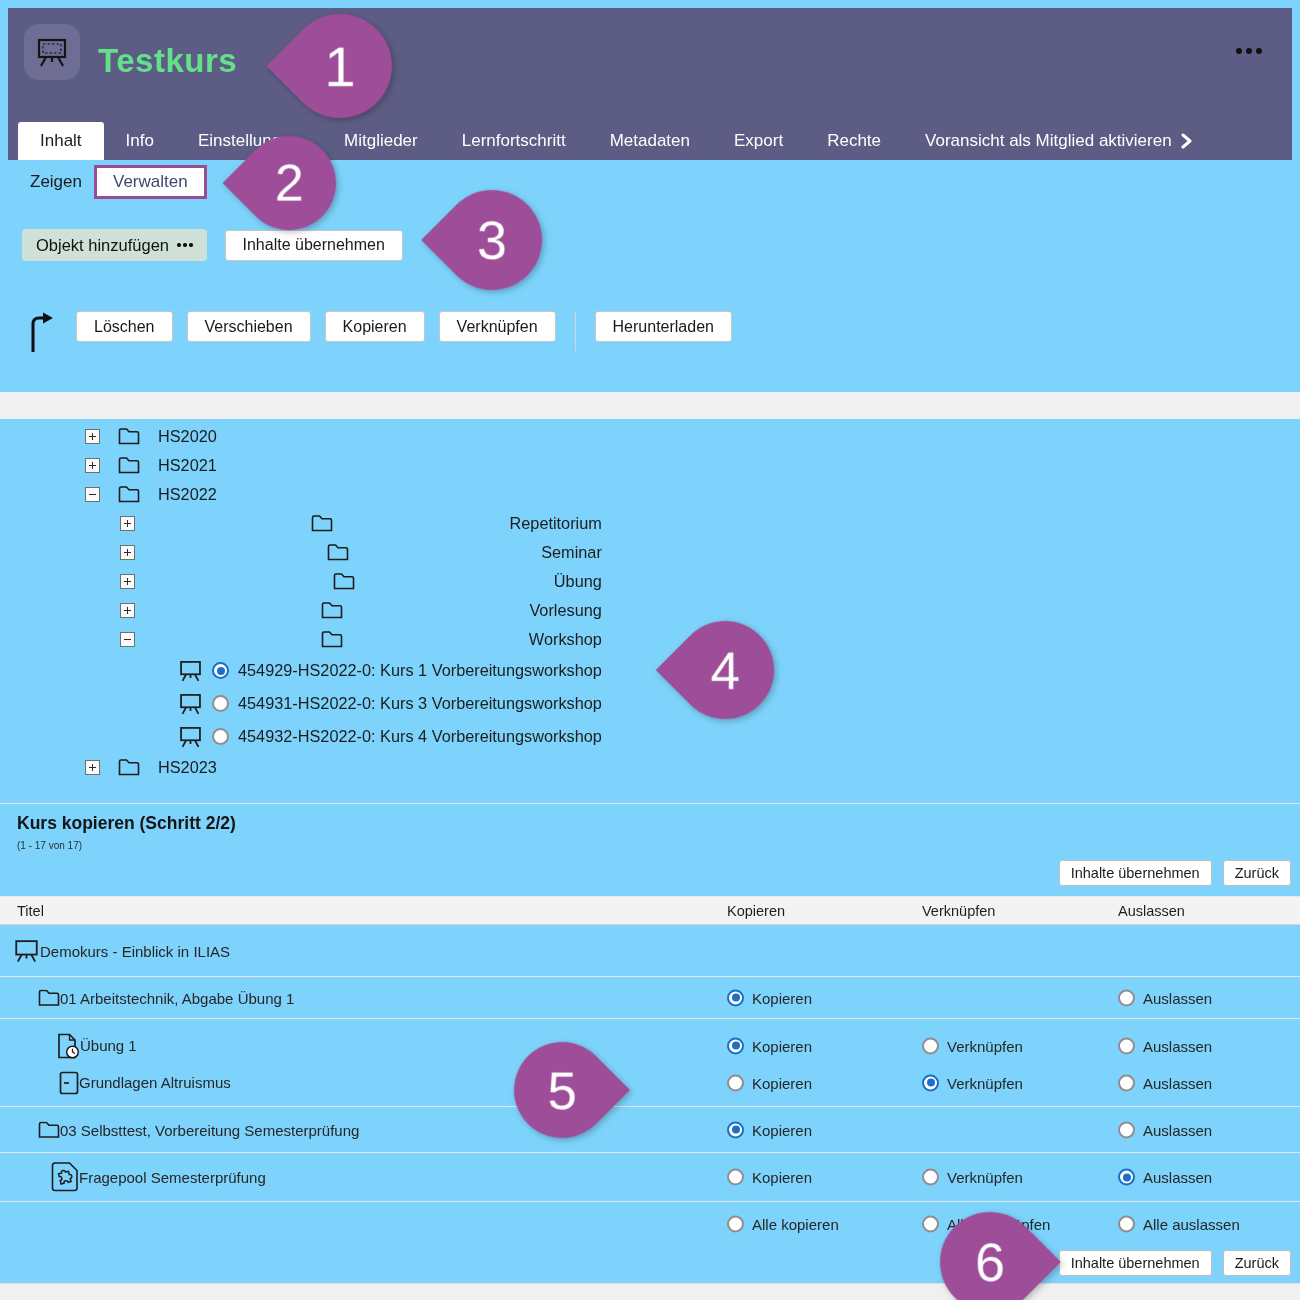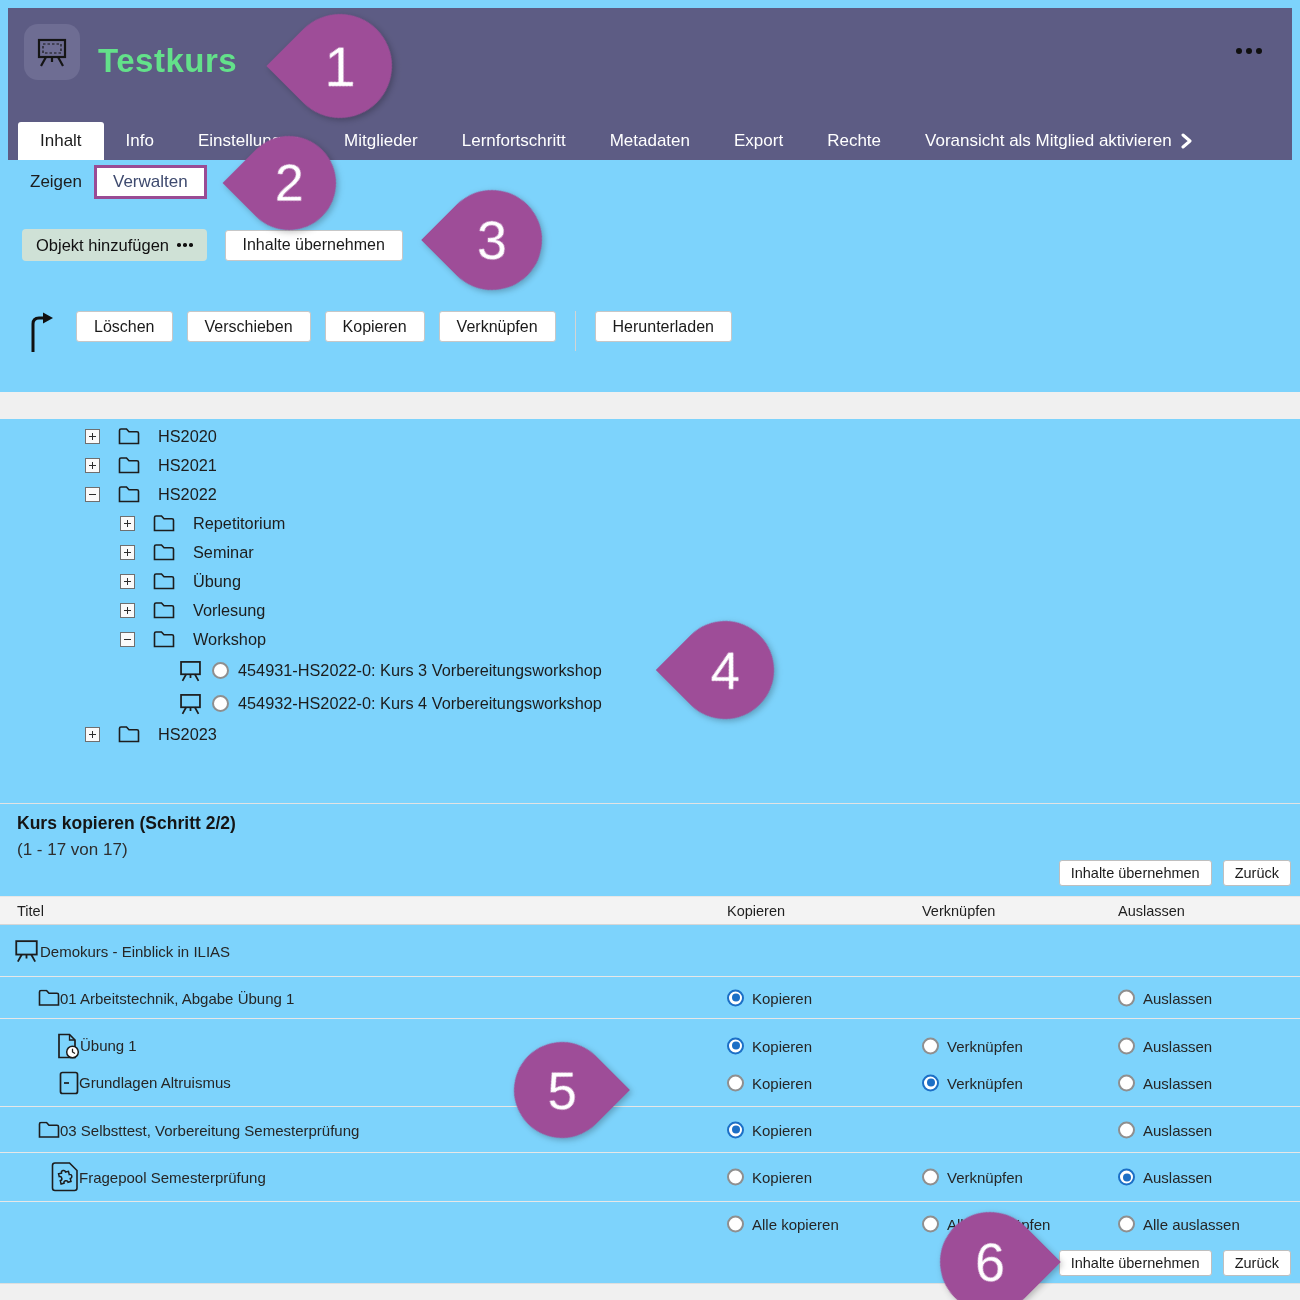--- a/index.html
+++ b/index.html
@@ -31,34 +31,34 @@
   .mini-dots{display:flex;gap:2.5px;margin-left:8px;align-items:center;}
   .mini-dots i{width:3.5px;height:3.5px;border-radius:50%;background:#101010;display:block;}
   .toolbar-act{position:absolute;top:311px;left:28px;display:flex;align-items:flex-start;gap:14px;height:42px;}
   .vdiv{width:1px;height:40px;background:#d4d4d4;margin:0 5px;}
   
   .grayband{position:absolute;left:0;top:392px;width:1300px;height:27px;background:#f0f0f0;}
   .bottomband{position:absolute;left:0;top:1283px;width:1300px;height:17px;background:#f0f0f0;border-top:1px solid #dedede;}
   
   .tree{position:absolute;left:85px;top:422px;font-size:16.3px;}
   .trow{display:flex;align-items:center;height:29px;gap:18px;cursor:pointer;}
-  .trow.lvl1{padding-left:35px;}
+  .trow.lvl1{padding-left:35px;justify-content:space-between;}
   .trow.course{height:33px;padding-left:93px;gap:9px;}
   .pm{width:15px;height:15px;border:1px solid #6f6f6f;background:#fafafa;position:relative;flex:none;box-sizing:border-box;}
   .pm::before{content:"";position:absolute;left:3px;right:3px;top:50%;height:1.6px;margin-top:-.8px;background:#2c2c2c;}
   .pm.plus::after{content:"";position:absolute;top:3px;bottom:3px;left:50%;width:1.6px;margin-left:-.8px;background:#2c2c2c;}
   
   .radio{width:17px;height:17px;border-radius:50%;border:2px solid #8f8f8f;box-sizing:border-box;
          background:#fff;position:relative;flex:none;cursor:pointer;}
   .radio.sel{border-color:#1c6fc6;}
   .radio.sel::after{content:"";position:absolute;inset:2.5px;border-radius:50%;background:#1c6fc6;}
   
   .sectionline{position:absolute;left:0;top:803px;width:1300px;height:1px;background:#e3e3e3;}
   .copy-heading{position:absolute;left:17px;top:813px;font-size:17.5px;font-weight:bold;color:#151515;}
-  .copy-range{position:absolute;left:17px;top:840px;font-size:17px;color:#2e2e2e;}
+  .copy-range{position:absolute;left:17px;top:840px;font-size:10px;color:#2e2e2e;}
   .btns-top{position:absolute;top:860px;right:9px;display:flex;gap:11px;}
   .btns-bottom{position:absolute;top:1250px;right:9px;display:flex;gap:11px;}
   .thead{position:absolute;left:0;top:896px;width:1300px;height:29px;background:#f3f3f3;
          border-top:1px solid #e7e7e7;border-bottom:1px solid #d6d6d6;box-sizing:border-box;font-size:14.5px;color:#1f1f1f;}
   .thead span{position:absolute;top:50%;transform:translateY(-50%);}
   .c1{left:17px;} .c2{left:727px;} .c3{left:922px;} .c4{left:1118px;}
   .t-row{position:absolute;left:0;width:1300px;border-bottom:1px solid #e7e7e7;box-sizing:border-box;font-size:15px;color:#262626;}
   .titlecell{position:absolute;top:50%;transform:translateY(-50%);display:flex;align-items:center;}
   .opt{position:absolute;top:50%;transform:translateY(-50%);display:flex;align-items:center;gap:8px;cursor:pointer;}
   .subrow{position:absolute;left:0;width:1300px;height:37px;}
@@ -212,20 +212,28 @@
       <svg width="22" height="17" viewBox="0 0 22 17">
           <path d="M1.5 15.5 V2.5 Q1.5 1 3 1 H8.5 L11 3.8 H19 Q20.5 3.8 20.5 5.2 V15.5 Z" fill="none" stroke="#1d1d1d" stroke-width="1.6"></path>
         </svg>
       <span>Workshop</span>
     </div>
     <div class="trow course">
       <svg width="25" height="24" viewBox="0 0 34 33">
         <rect x="4" y="4" width="26" height="17" fill="none" stroke="#1d1d1d" stroke-width="2.4"></rect>
         <path d="M11 21 L6 30 M23 21 L28 30 M17 21 L17 26" stroke="#1d1d1d" stroke-width="2.4" fill="none"></path>
       </svg>
+      <span class="radio sel"></span>
+      <span>454929-HS2022-0: Kurs 1 Vorbereitungsworkshop</span>
+    </div>
+    <div class="trow course">
+      <svg width="25" height="24" viewBox="0 0 34 33">
+        <rect x="4" y="4" width="26" height="17" fill="none" stroke="#1d1d1d" stroke-width="2.4"></rect>
+        <path d="M11 21 L6 30 M23 21 L28 30 M17 21 L17 26" stroke="#1d1d1d" stroke-width="2.4" fill="none"></path>
+      </svg>
       <span class="radio"></span>
       <span>454931-HS2022-0: Kurs 3 Vorbereitungsworkshop</span>
     </div>
     <div class="trow course">
       <svg width="25" height="24" viewBox="0 0 34 33">
         <rect x="4" y="4" width="26" height="17" fill="none" stroke="#1d1d1d" stroke-width="2.4"></rect>
         <path d="M11 21 L6 30 M23 21 L28 30 M17 21 L17 26" stroke="#1d1d1d" stroke-width="2.4" fill="none"></path>
       </svg>
       <span class="radio"></span>
       <span>454932-HS2022-0: Kurs 4 Vorbereitungsworkshop</span>

